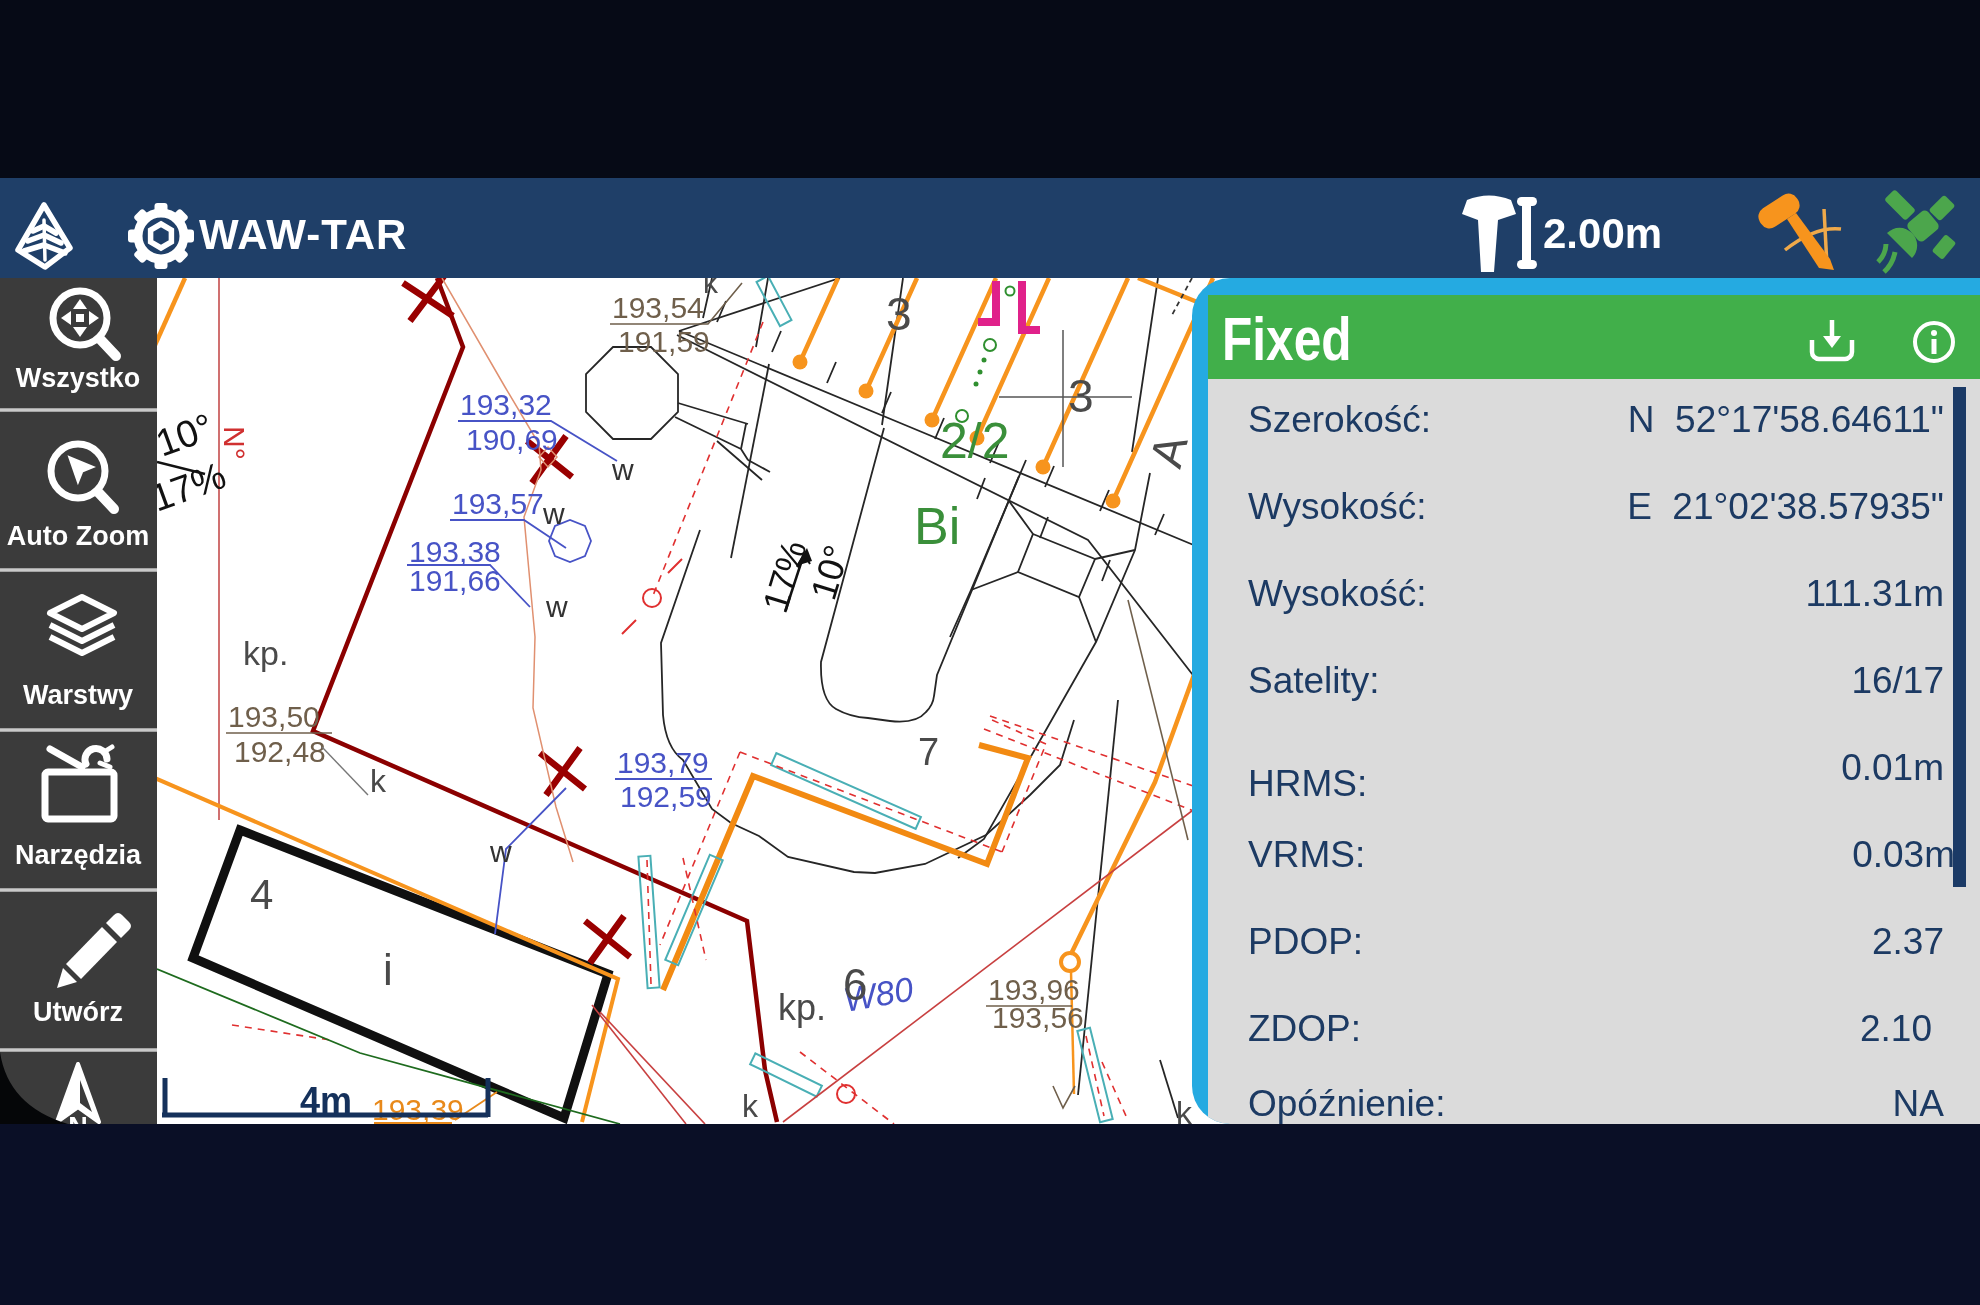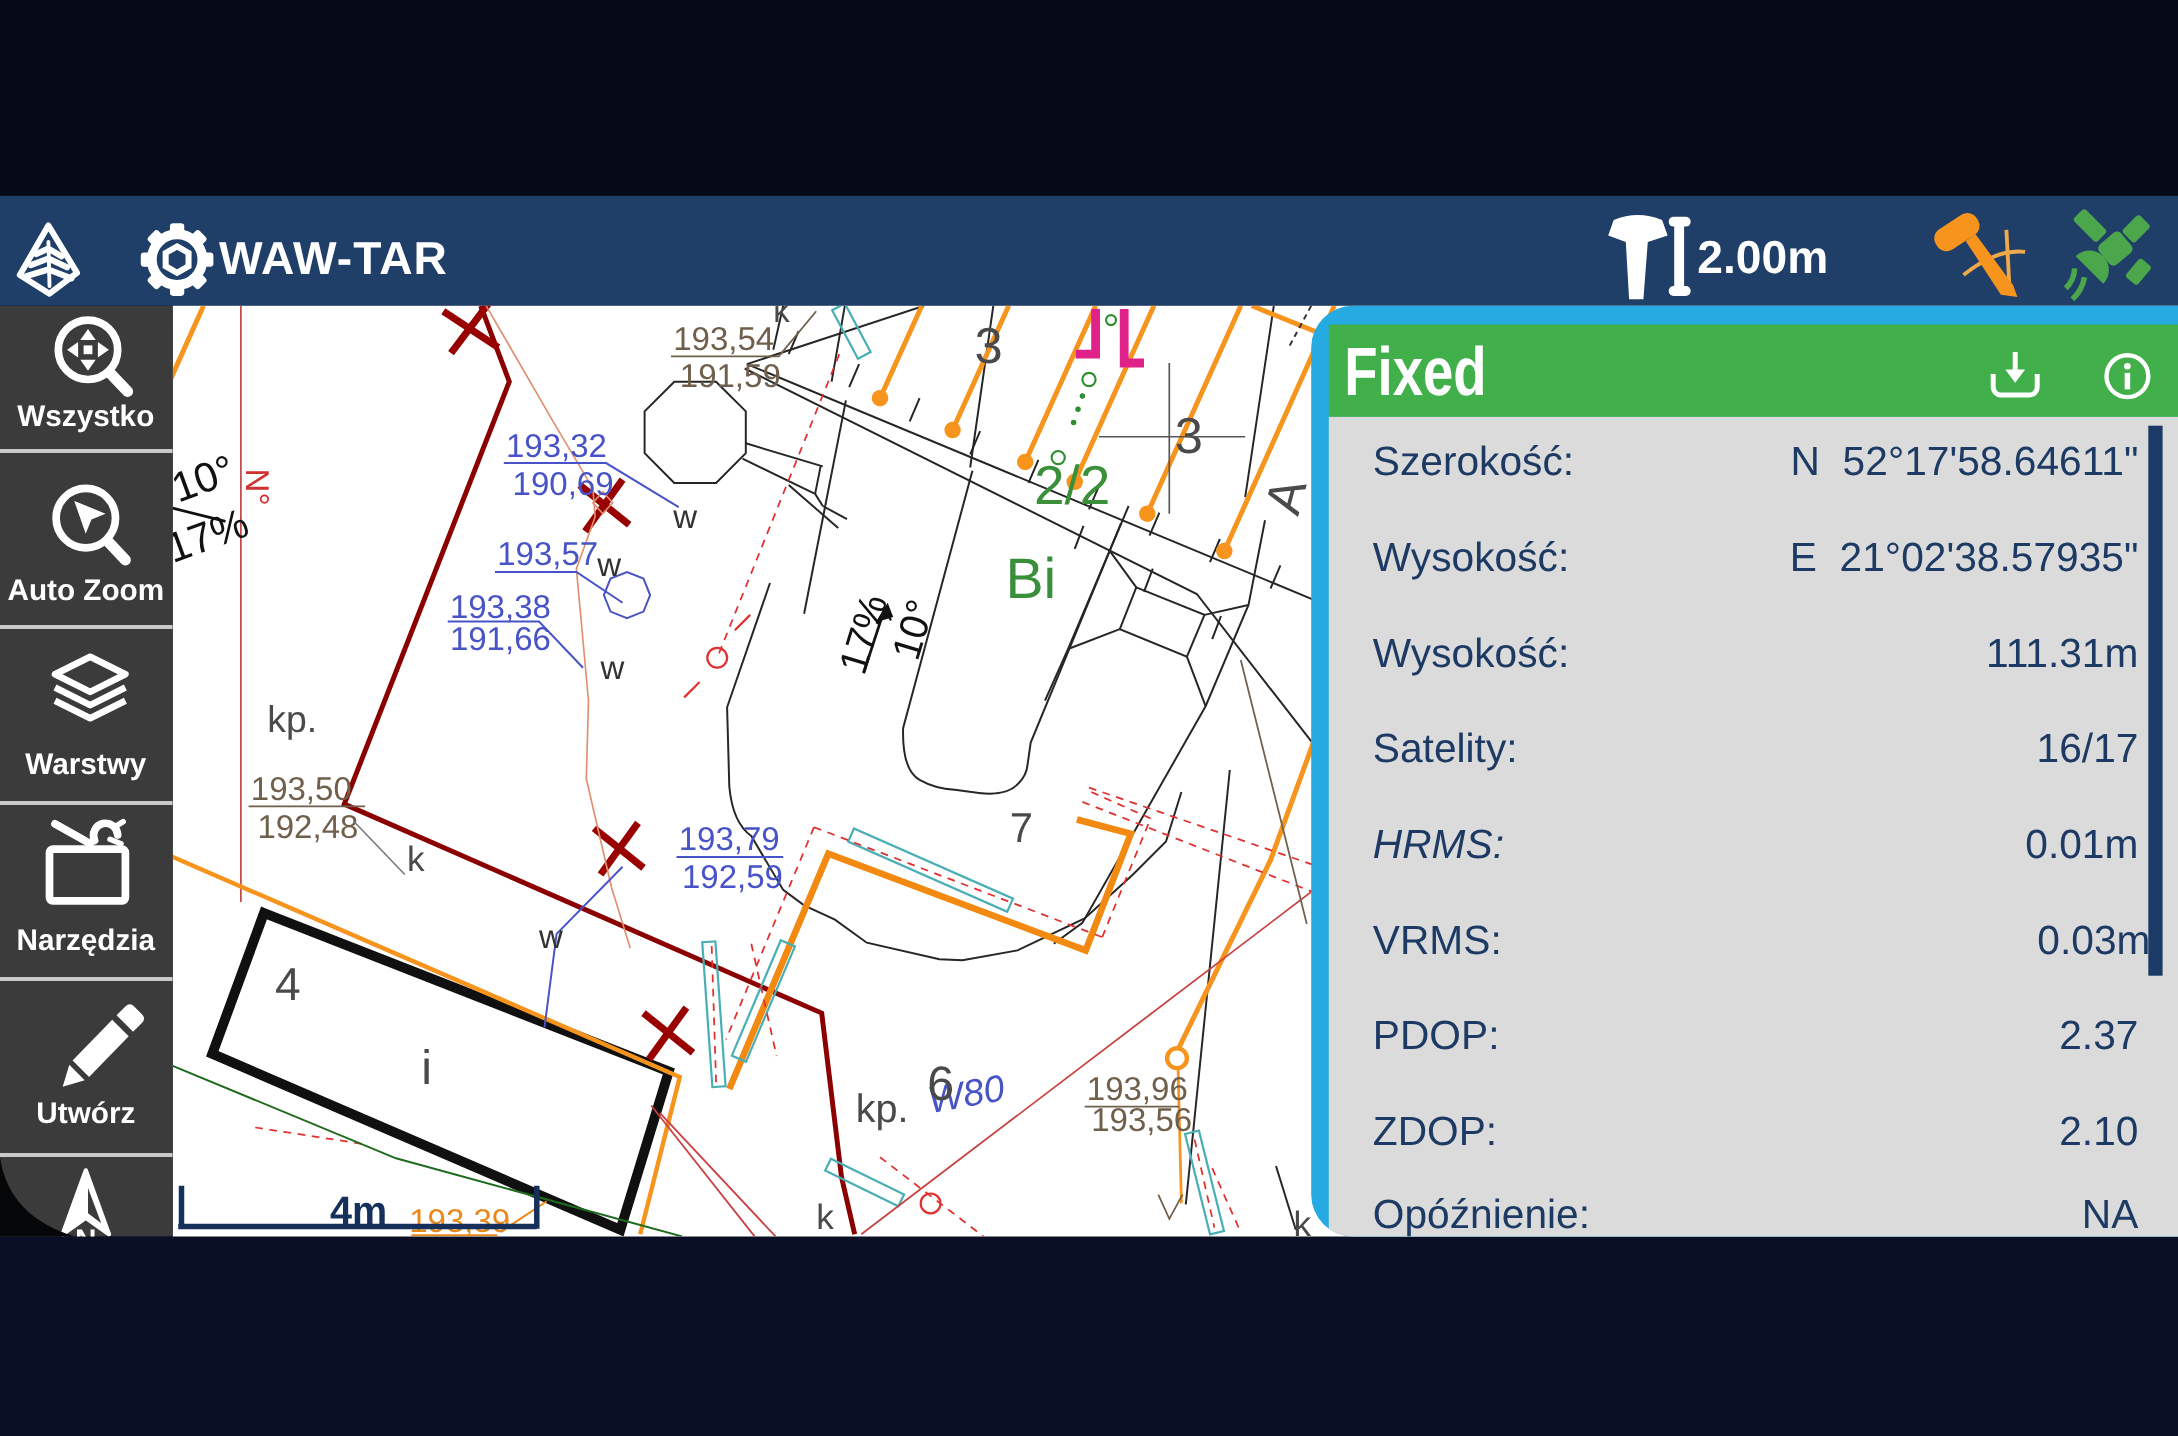--- a/index.html
+++ b/index.html
@@ -391,31 +391,31 @@
 
       <div class="abs" style="left:40px;top:107px;">Wysokość:</div>
       <div class="abs" style="right:36px;top:107px;">E&nbsp; 21°02'38.57935"</div>
 
       <div class="abs" style="left:40px;top:194px;">Wysokość:</div>
       <div class="abs" style="right:36px;top:194px;">111.31m</div>
 
       <div class="abs" style="left:40px;top:281px;">Satelity:</div>
       <div class="abs" style="right:36px;top:281px;">16/17</div>
 
-      <div class="abs" style="left:40px;top:368px;font-style:italic;">HRMS:</div>
+      <div class="abs" style="left:40px;top:384px;">HRMS:</div>
       <div class="abs" style="right:36px;top:368px;">0.01m</div>
 
       <div class="abs" style="left:40px;top:455px;">VRMS:</div>
       <div class="abs" style="right:25px;top:455px;">0.03m</div>
 
       <div class="abs" style="left:40px;top:542px;">PDOP:</div>
       <div class="abs" style="right:36px;top:542px;">2.37</div>
 
       <div class="abs" style="left:40px;top:629px;">ZDOP:</div>
-      <div class="abs" style="right:36px;top:629px;">2.10</div>
+      <div class="abs" style="right:48px;top:629px;">2.10</div>
 
       <div class="abs" style="left:40px;top:704px;">Opóźnienie:</div>
       <div class="abs" style="right:36px;top:704px;">NA</div>
 
       <div class="abs" style="right:14px;top:8px;width:13px;height:500px;background:#1B3A66;"></div>
     </div>
   </div>
 
   <svg class="abs" style="left:0;top:1040px;" width="100" height="84" viewBox="0 0 100 84">
     <path d="M0,12 L0,84 L68,84 Q8,66 0,12 Z" fill="#050608"></path>

